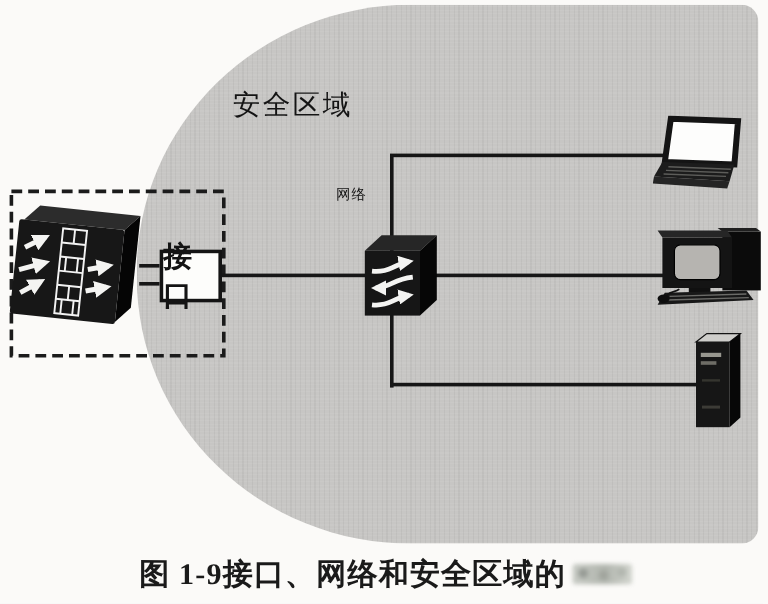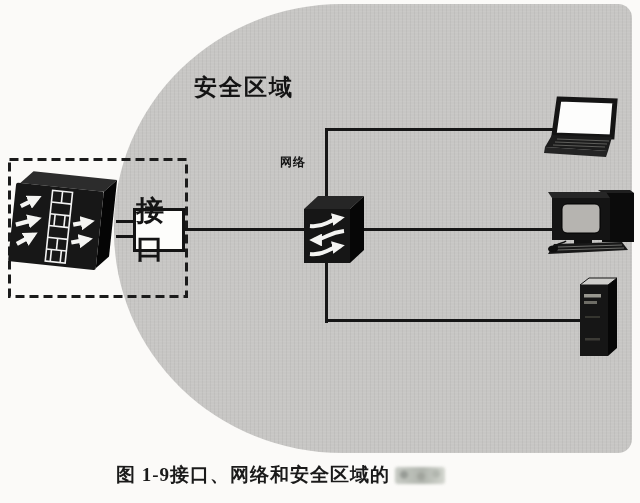--- a/index.html
+++ b/index.html
@@ -12,21 +12,21 @@
   
   .zone{
     position:absolute;left:114px;top:4px;width:518px;height:449px;
     background-color:#c7c6c4;
     background-image:
       repeating-linear-gradient(0deg, rgba(255,255,255,.05) 0 1px, transparent 1px 3px),
       repeating-linear-gradient(90deg, rgba(0,0,0,.04) 0 1px, transparent 1px 4px);
     border-radius:228px 14px 14px 228px / 222px 14px 14px 222px;
     z-index:1;
   }
-  .lbl{position:absolute;font-weight:bold;z-index:6;white-space:nowrap;}
+  .lbl{position:absolute;font-weight:normal;z-index:6;white-space:nowrap;}
   .lbl-zone{left:194px;top:72px;font-size:23px;letter-spacing:2px;}
   .lbl-network{left:280px;top:154px;font-size:12px;letter-spacing:1px;}
   .lbl-firewall{left:52px;top:299px;width:92px;text-align:center;font-size:20px;letter-spacing:1px;}
   
   .dashed-box{position:absolute;left:5px;top:155px;z-index:2;}
   
   .line{position:absolute;background:#161616;z-index:3;}
   .line-main{left:184px;top:228px;width:372px;height:3px;}
   .line-vert{left:325px;top:129px;width:3px;height:194px;}
   .line-top{left:325px;top:128px;width:241px;height:3px;}
@@ -35,34 +35,34 @@
   .stub{
     position:absolute;left:116px;top:220px;width:18px;height:18px;
     border-top:3px solid #161616;border-bottom:3px solid #161616;
     background:transparent;z-index:3;box-sizing:border-box;
   }
   
   .if-box{
     position:absolute;left:133px;top:208px;width:52px;height:44px;
     background:#fdfdfb;border:3.5px solid #141414;box-sizing:border-box;
     display:flex;align-items:center;justify-content:center;
-    font-size:28px;font-weight:bold;z-index:5;
+    font-size:24px;font-weight:bold;z-index:5;
   }
   .icon{position:absolute;z-index:4;}
   .icon-firewall{left:6px;top:164px;}
   .icon-switch{left:297px;top:186px;}
   .icon-laptop{left:544px;top:96px;}
   .icon-desktop{left:546px;top:190px;}
   .icon-server{left:574px;top:272px;}
   
   .caption{
     position:absolute;left:116px;top:462px;z-index:6;
     display:flex;align-items:center;
     font-family:"Liberation Serif","DejaVu Serif",serif;
-    font-weight:bold;font-size:19px;color:#1a1a1a;white-space:nowrap;
+    font-weight:bold;font-size:25px;color:#1a1a1a;white-space:nowrap;
   }
   .caption .fig-no{letter-spacing:1px;}
   .caption .cap-text{letter-spacing:1px;}
   .smudge{
     display:inline-block;width:50px;height:17px;margin-left:5px;border-radius:3px;
     background:
       radial-gradient(circle at 18% 45%, #757b74 0 3px, transparent 5px),
       radial-gradient(circle at 52% 55%, #83887f 0 3px, transparent 5px),
       radial-gradient(circle at 82% 40%, #9aa097 0 3px, transparent 5px),
       linear-gradient(90deg,#b6bbb3,#989e95 55%,#c6cac2);

